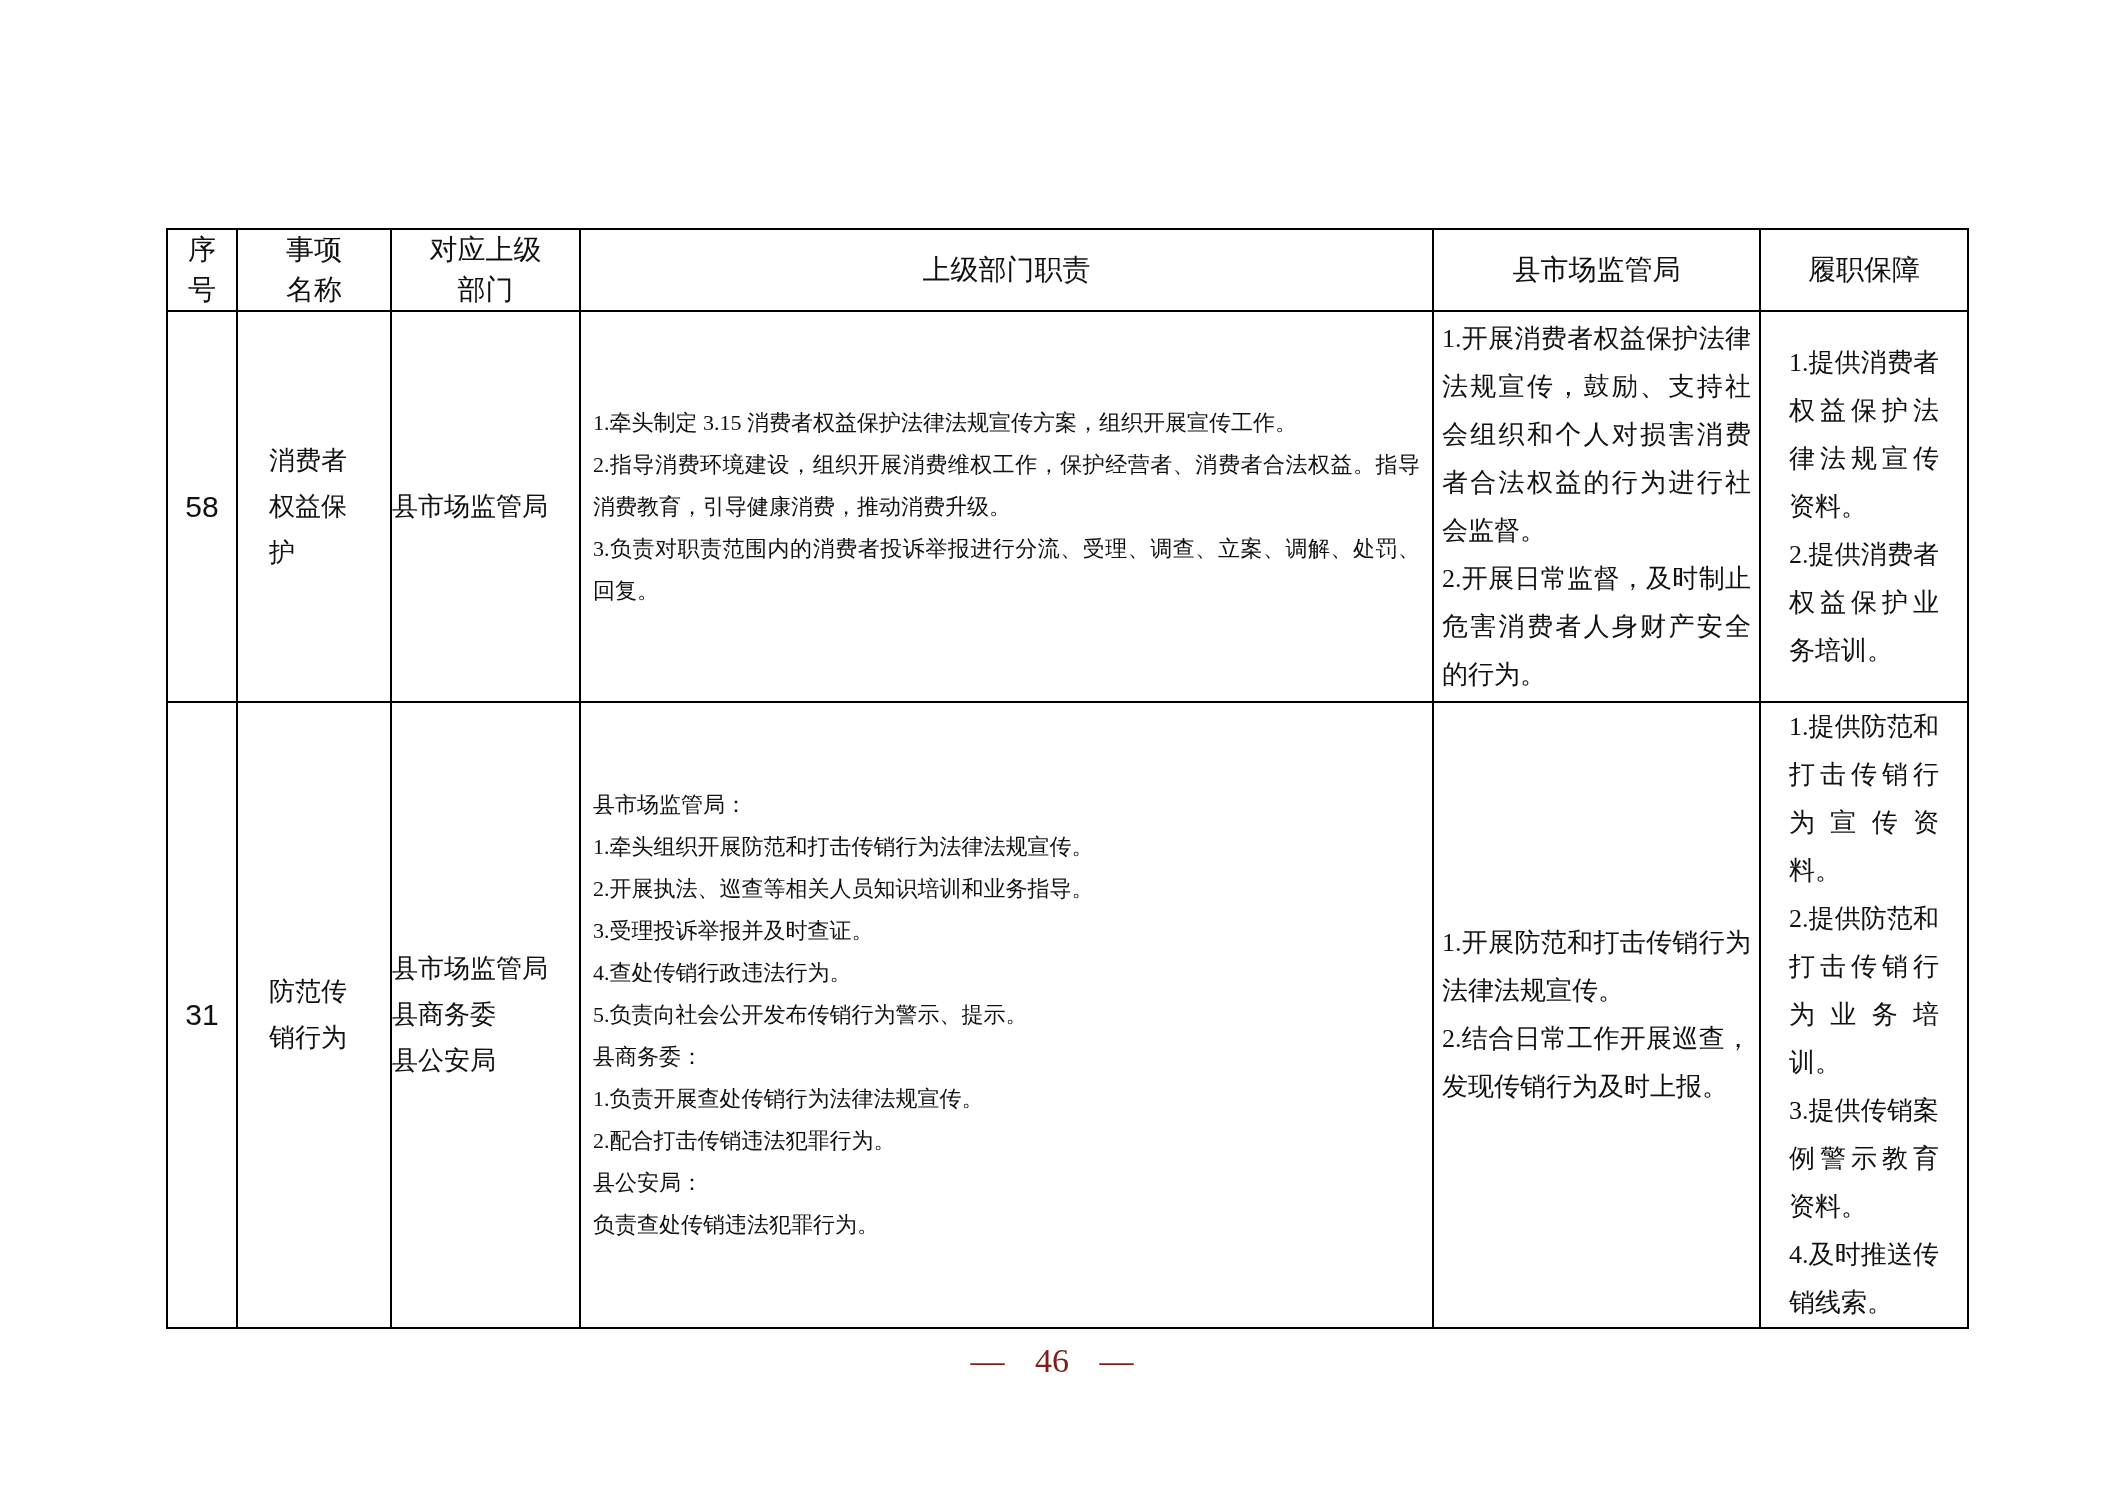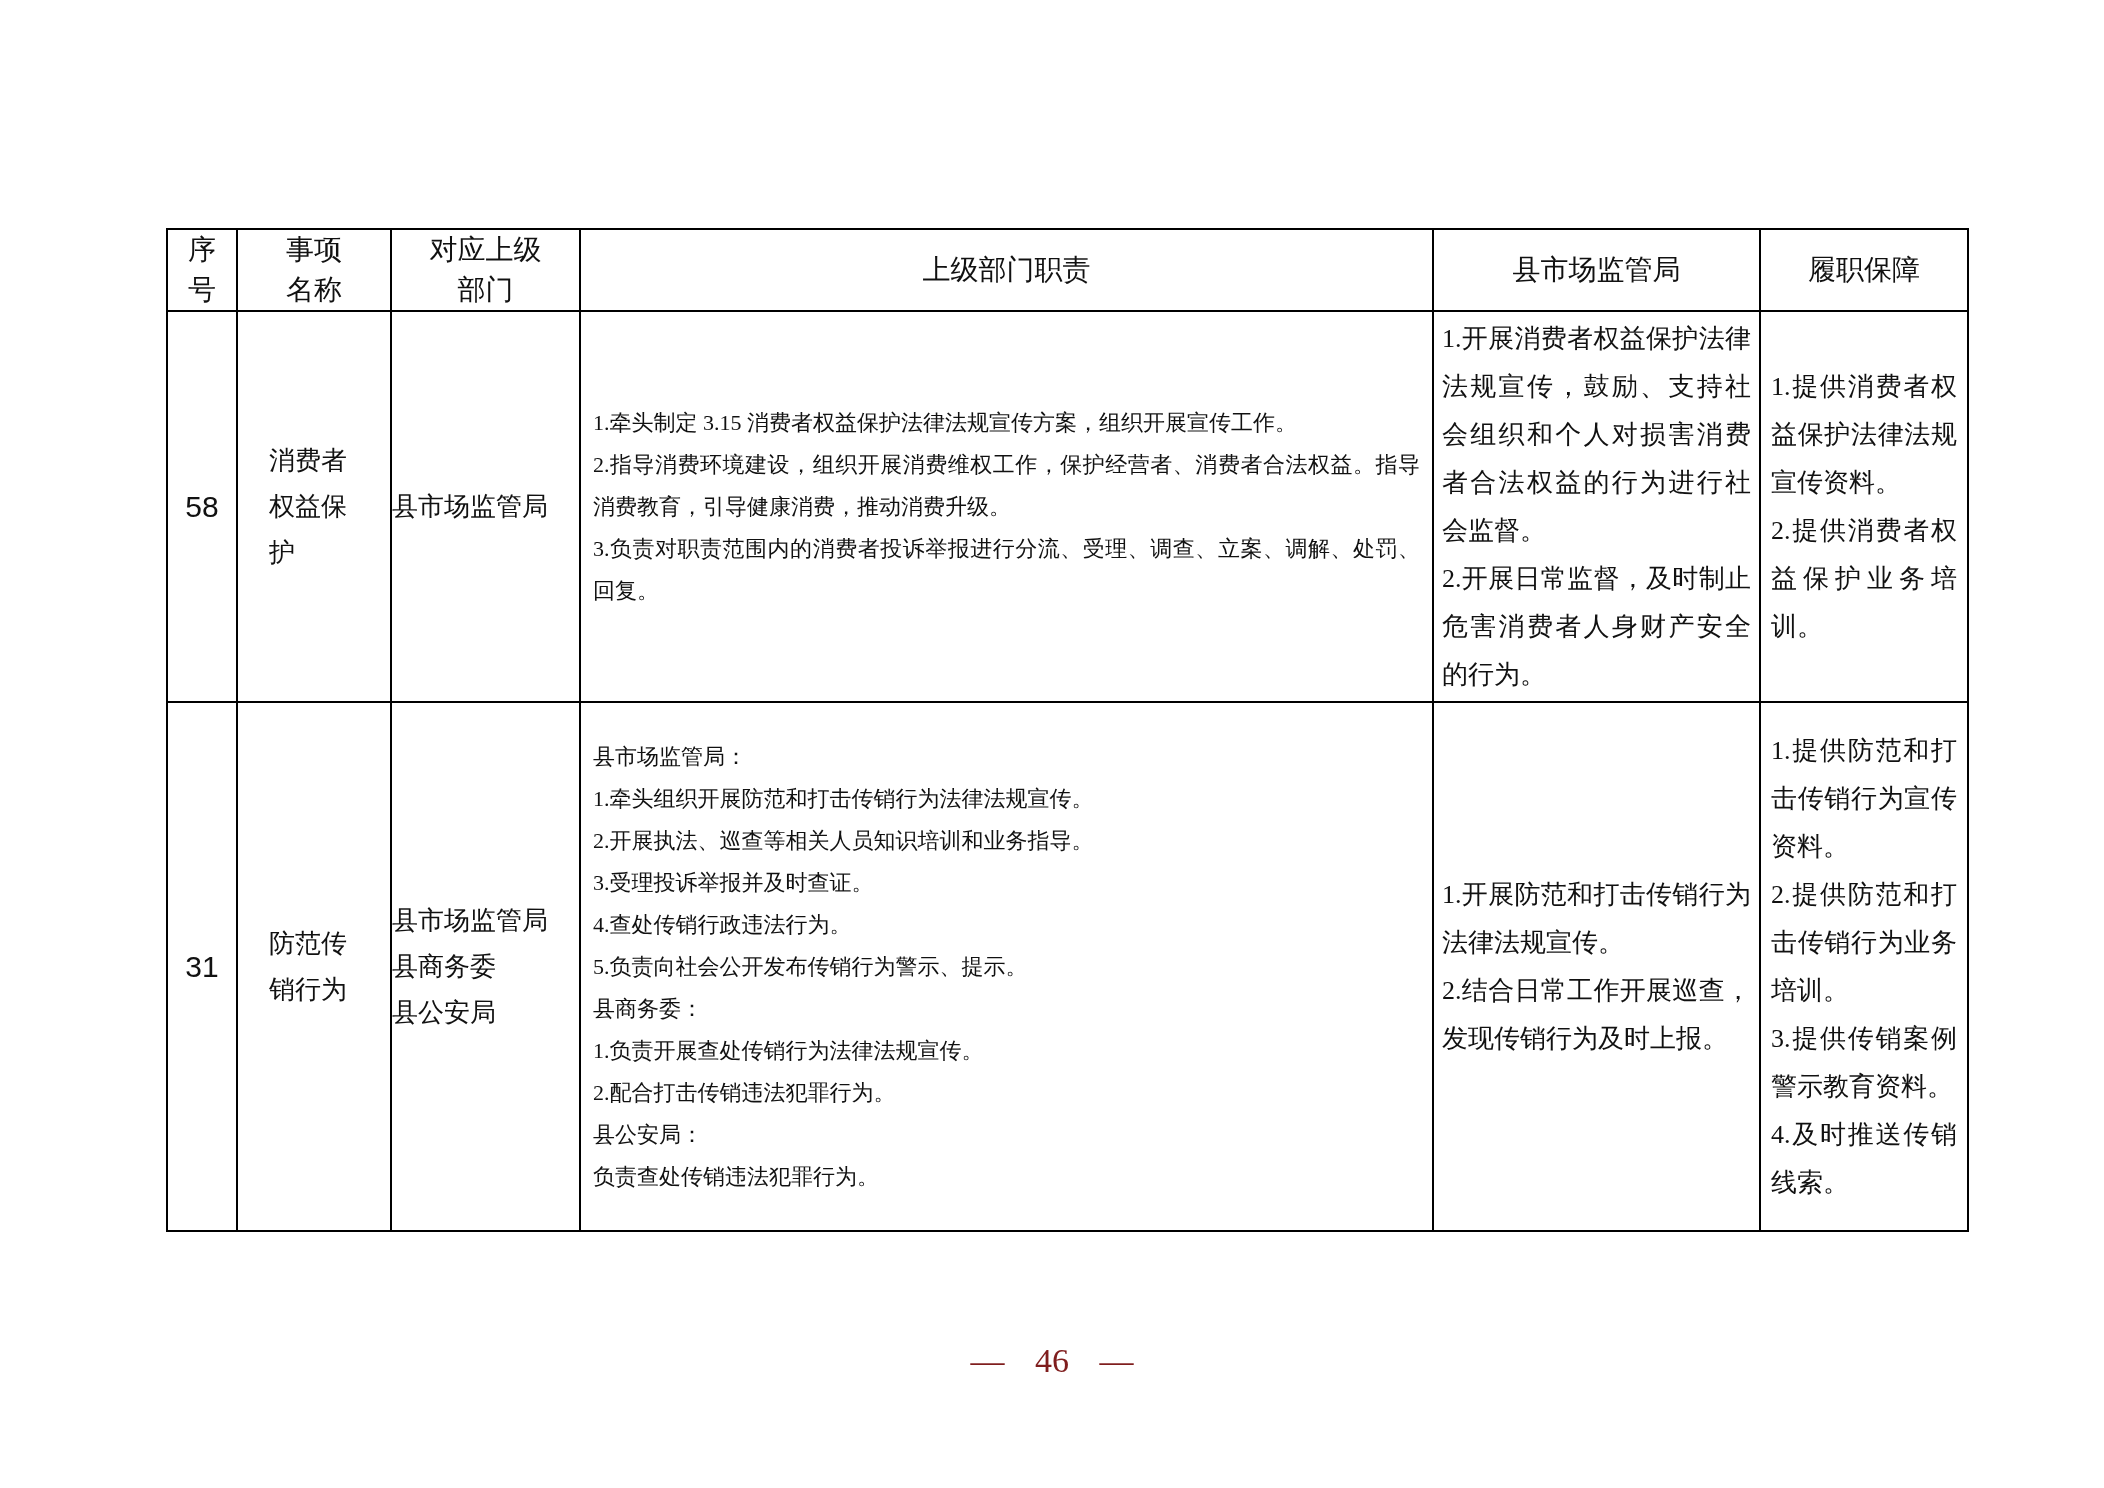--- a/index.html
+++ b/index.html
@@ -65,21 +65,21 @@
   td.cell-town {
     font-size: 26px;
     line-height: 48px;
     text-align: justify;
     padding: 0 8px;
   }
   td.cell-guarantee {
     font-size: 26px;
     line-height: 48px;
     text-align: justify;
-    padding: 0 10px;
+    padding: 0 28px;
   }
   .page-footer {
     position: absolute;
     left: 0;
     top: 1342px;
     width: 100%;
     text-align: center;
     font-size: 34px;
     word-spacing: 22px;
     color: #7f1d1d;

